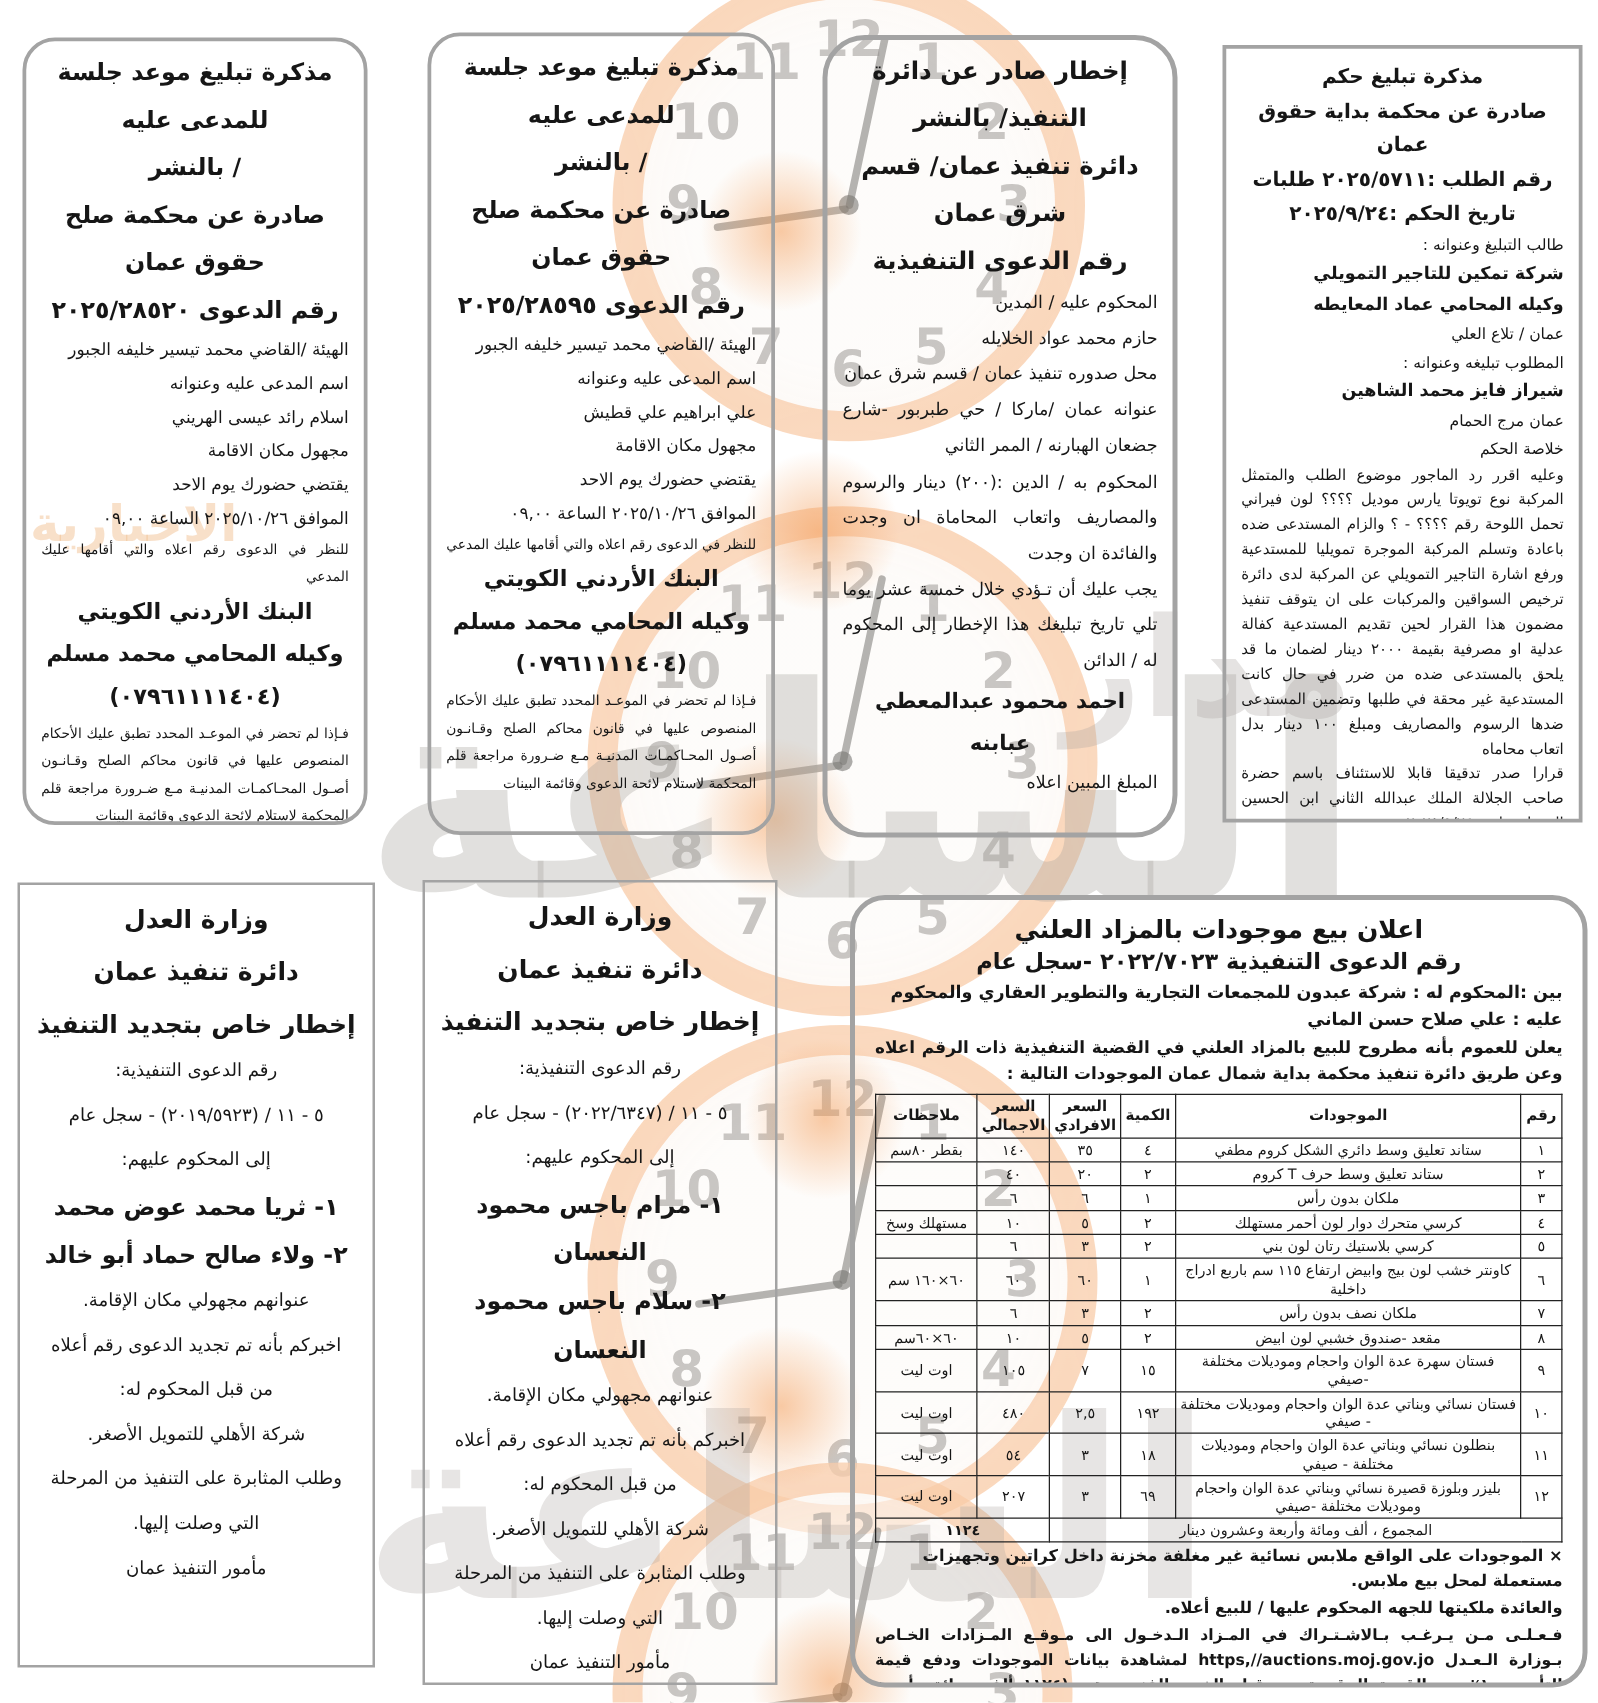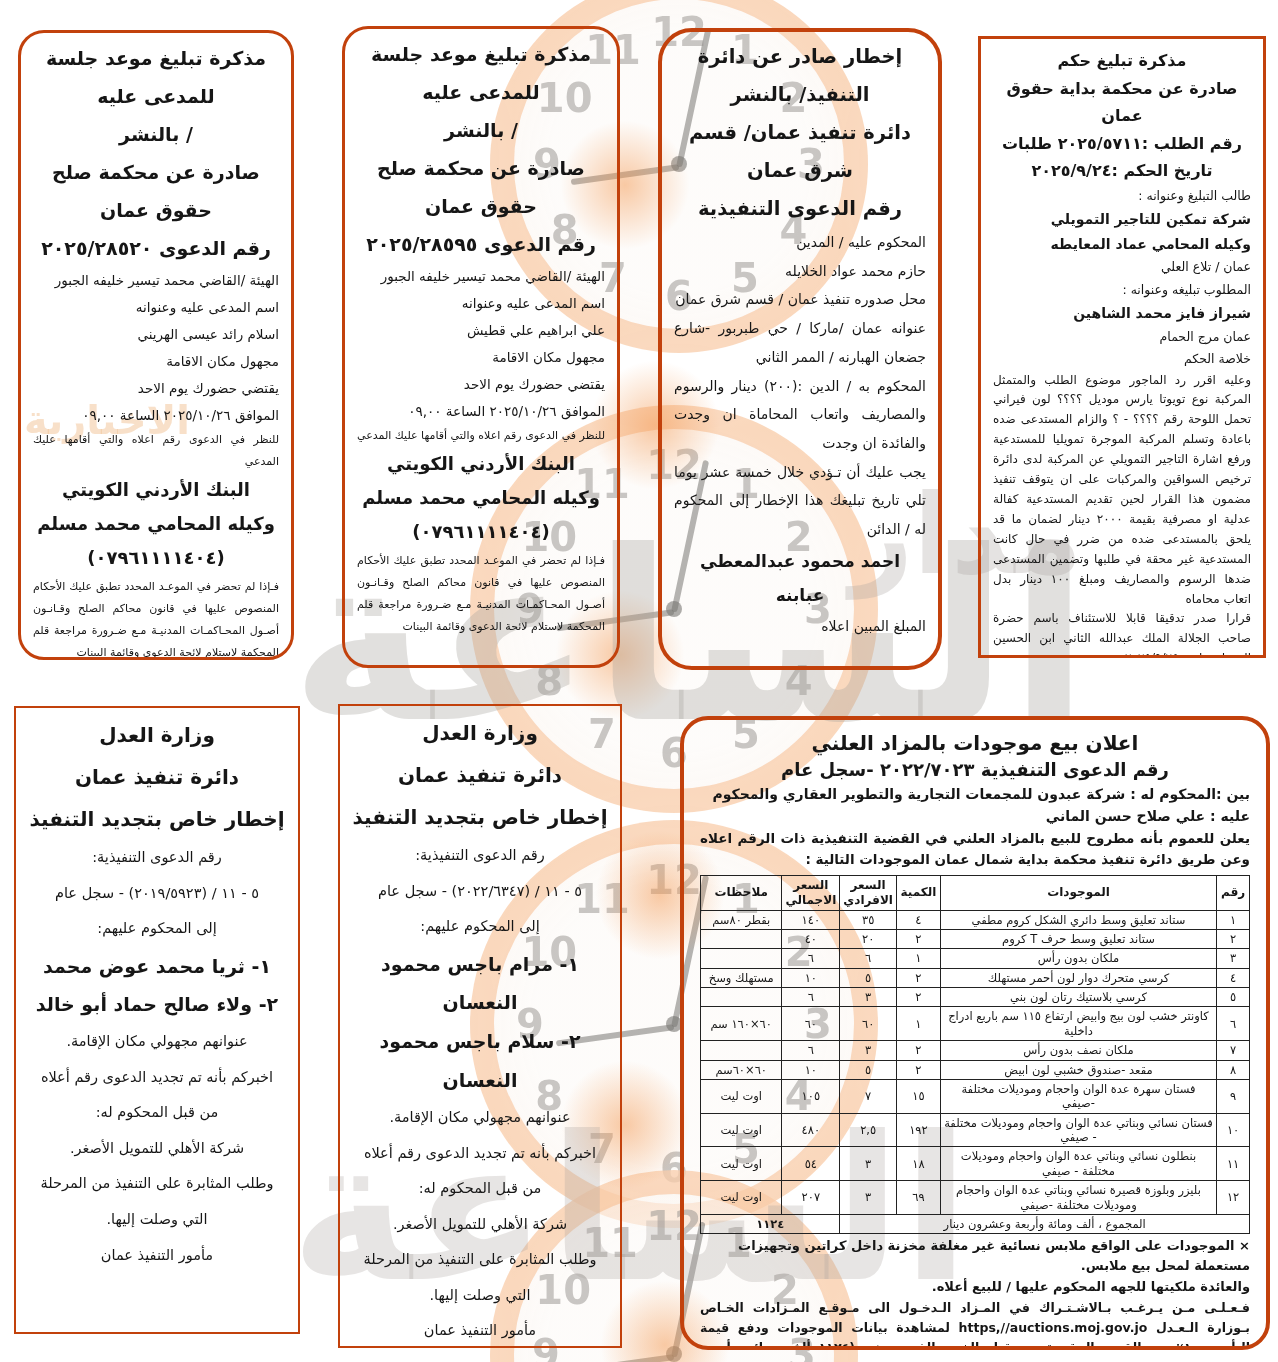--- a/index.html
+++ b/index.html
@@ -21,21 +21,21 @@
   .hand-m{width:43%;transform:rotate(-78deg);}
   .ckdot{position:absolute;left:50%;top:50%;width:16px;height:16px;margin:-8px 0 0 -8px;border-radius:50%;background:rgba(120,118,115,.6);}
   .blob{position:absolute;width:130px;height:130px;border-radius:50%;
     background:radial-gradient(circle, rgba(243,150,77,.5), rgba(243,150,77,0) 70%);}
   .wm-word{position:absolute;font-weight:bold;line-height:1;white-space:nowrap;}
   .wm-word1{left:290px;top:520px;font-size:235px;color:rgba(168,163,158,.34);}
   .wm-word2{left:850px;top:480px;font-size:110px;color:rgba(168,163,158,.30);}
   .wm-word3{left:24px;top:400px;font-size:40px;color:rgba(235,160,90,.33);}
   .wm-word4{left:290px;top:1110px;font-size:200px;color:rgba(168,163,158,.28);}
   
-  .box{position:absolute;z-index:1;border:3px solid #c2410c;box-sizing:border-box;
+  .box{position:absolute;z-index:1;border:3px solid #a3a3a3;box-sizing:border-box;
     padding:6px 12px;overflow:hidden;background:transparent;}
   .session-a{left:18px;top:30px;width:276px;height:630px;border-radius:26px;}
   .session-b{left:342px;top:26px;width:278px;height:642px;border-radius:26px;}
   .execution{left:658px;top:28px;width:284px;height:642px;border-radius:34px;border-width:4px;}
   .judgment{left:978px;top:36px;width:288px;height:622px;padding:8px 12px;}
   .renewal-a{left:14px;top:706px;width:286px;height:628px;border-width:2px;}
   .renewal-b{left:338px;top:704px;width:284px;height:644px;border-width:2px;}
   .auction{left:680px;top:716px;width:590px;height:634px;border-radius:28px;border-width:4px;padding:8px 16px;}
   
   .ln{white-space:normal;}

